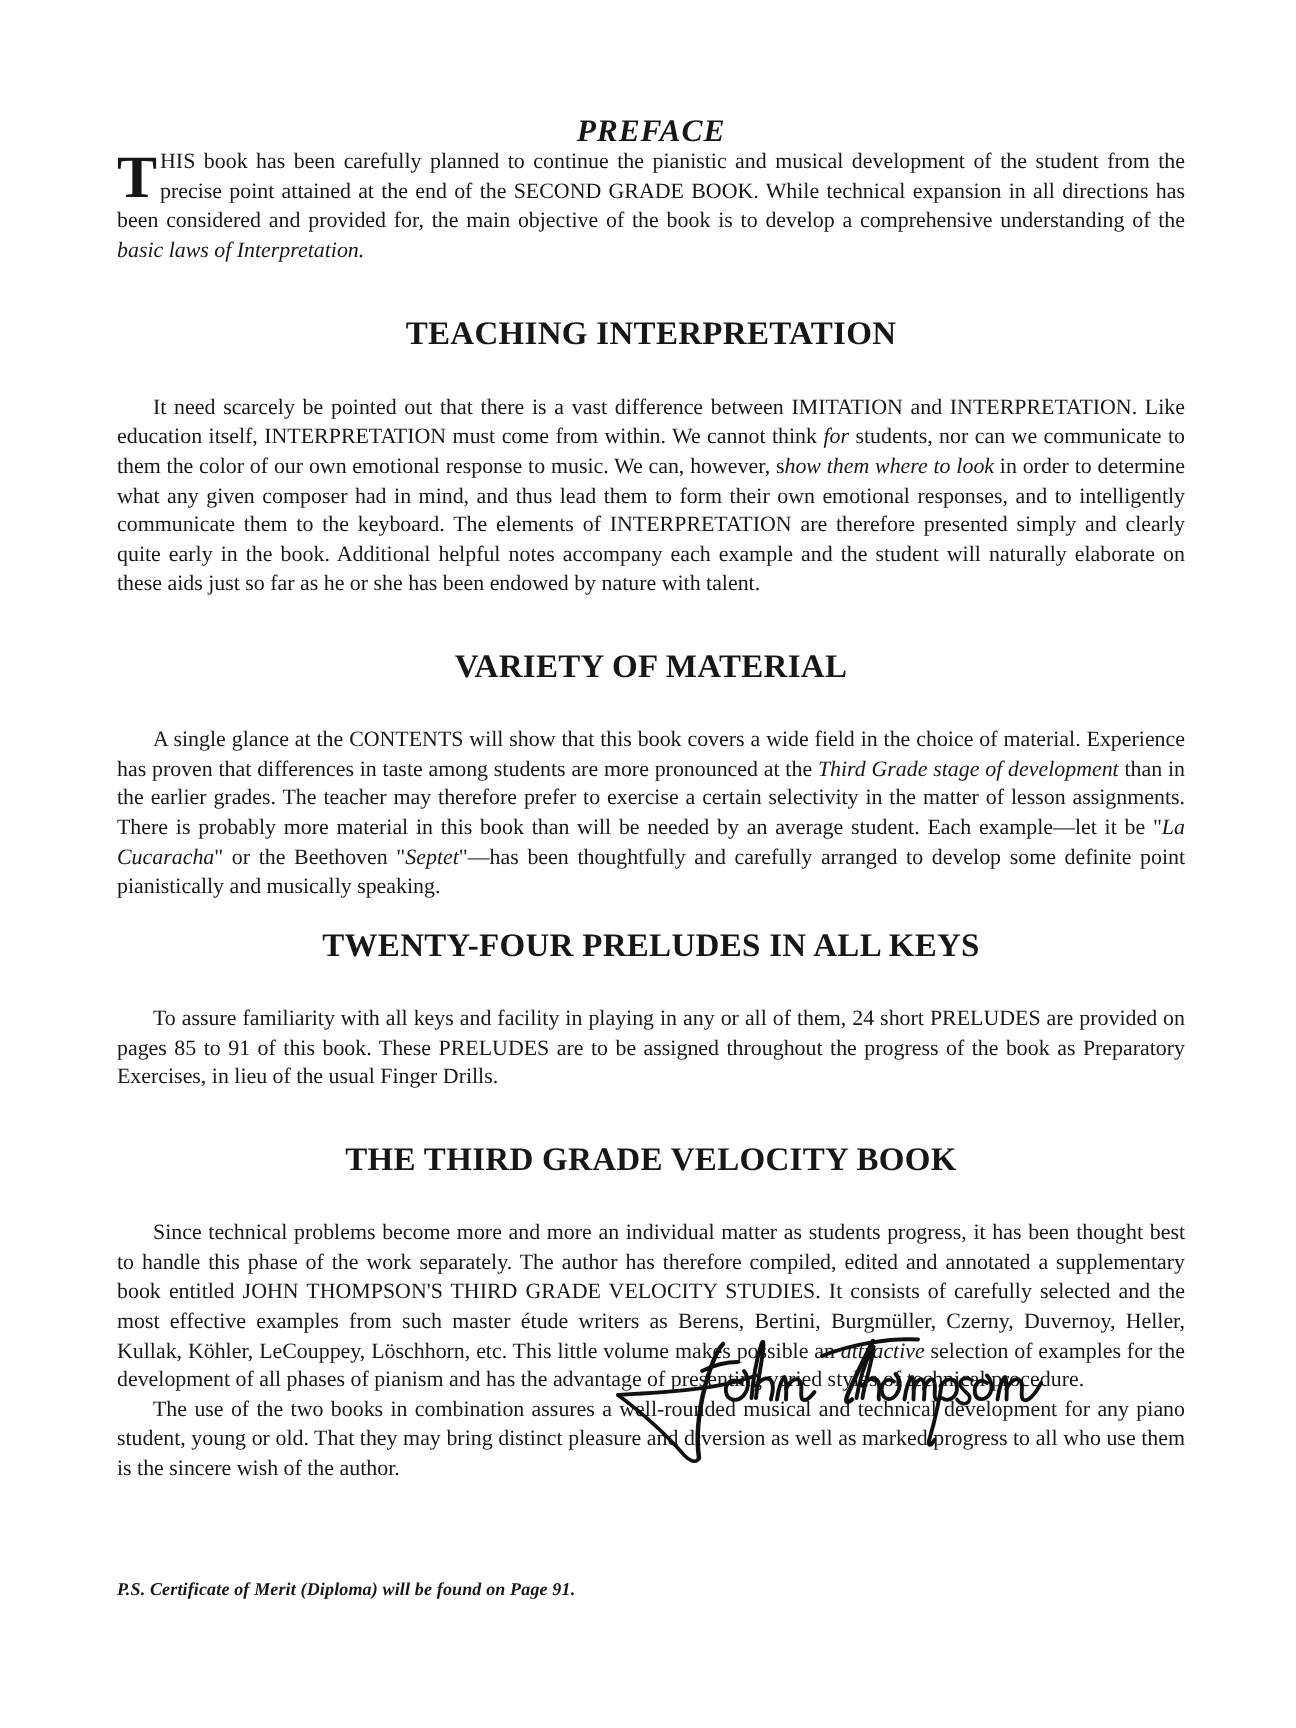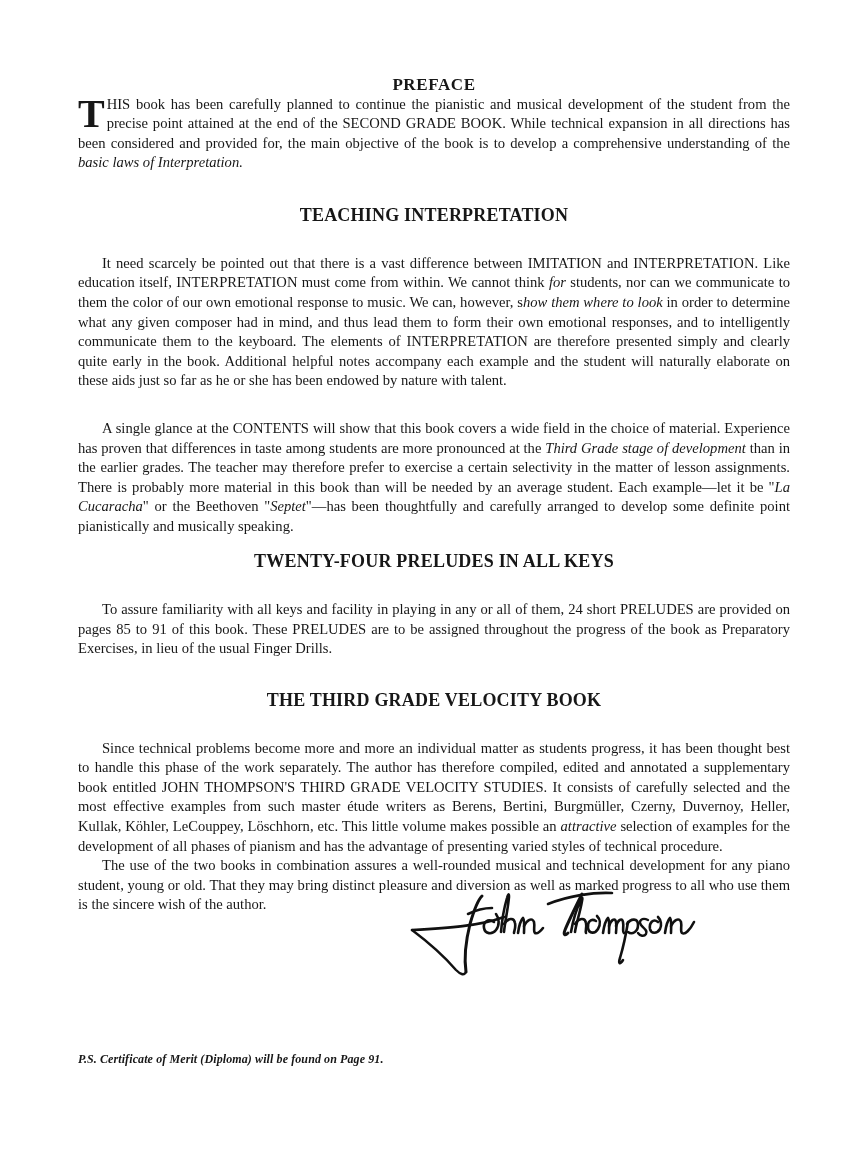--- a/index.html
+++ b/index.html
@@ -19,30 +19,31 @@
   }
   .content {
     position: absolute;
     left: 78px;
     top: 0;
     width: 712px;
   }
 
   .doc-title {
     text-align: center;
-    font-size: 17px;
+    font-size: 21px;
     font-weight: 700;
     letter-spacing: 0.6px;
     margin: 76px 0 0 0;
     line-height: 1.1;
+    font-style: italic;
   }
 
   .section-heading {
     text-align: center;
-    font-size: 18px;
+    font-size: 22px;
     font-weight: 700;
     letter-spacing: 0.2px;
     line-height: 1.15;
   }
   .sh-teaching { margin: 32px 0 0 0; }
   .sh-variety  { margin: 31px 0 0 0; }
   .sh-preludes { margin: 15px 0 0 0; }
   .sh-velocity { margin: 31px 0 11px 0; }
 
   p.body {
@@ -109,20 +110,21 @@
 
     <h1 class="doc-title">PREFACE</h1>
 
     <p class="body dropcap-para">
       <span class="dropcap">T</span><span>HIS book has been carefully planned to continue the pianistic and musical development of the student from the precise point attained at the end of the SECOND GRADE BOOK. While technical expansion in all directions has been considered and provided for, the main objective of the book is to develop a comprehensive understanding of the </span><em class="it">basic laws of Interpretation.</em>
     </p>
 
     <h2 class="section-heading sh-teaching">TEACHING INTERPRETATION</h2>
     <p class="body indented gap"><span>It need scarcely be pointed out that there is a vast difference between IMITATION and INTERPRETATION. Like education itself, INTERPRETATION must come from within. We cannot think </span><em class="it">for</em><span> students, nor can we communicate to them the color of our own emotional response to music. We can, however, s</span><em class="it">how them where to look</em><span> in order to determine what any given composer had in mind, and thus lead them to form their own emotional responses, and to intelligently communicate them to the keyboard. The elements of INTERPRETATION are therefore presented simply and clearly quite early in the book. Additional helpful notes accompany each example and the student will naturally elaborate on these aids just so far as he or she has been endowed by nature with talent.</span></p>
 
+    <h2 class="section-heading sh-variety">VARIETY OF MATERIAL</h2>
     <p class="body indented gap"><span>A single glance at the CONTENTS will show that this book covers a wide field in the choice of material. Experience has proven that differences in taste among students are more pronounced at the </span><em class="it">Third Grade stage of development</em><span> than in the earlier grades. The teacher may therefore prefer to exercise a certain selectivity in the matter of lesson assignments. There is probably more material in this book than will be needed by an average student. Each example—let it be "</span><em class="it">La Cucaracha</em><span>" or the Beethoven "</span><em class="it">Septet</em><span>"—has been thoughtfully and carefully arranged to develop some definite point pianistically and musically speaking.</span></p>
 
     <h2 class="section-heading sh-preludes">TWENTY-FOUR PRELUDES IN ALL KEYS</h2>
     <p class="body indented gap"><span>To assure familiarity with all keys and facility in playing in any or all of them, 24 short PRELUDES are provided on pages 85 to 91 of this book. These PRELUDES are to be assigned throughout the progress of the book as Preparatory Exercises, in lieu of the usual Finger Drills.</span></p>
 
     <h2 class="section-heading sh-velocity">THE THIRD GRADE VELOCITY BOOK</h2>
     <p class="body indented gap"><span>Since technical problems become more and more an individual matter as students progress, it has been thought best to handle this phase of the work separately. The author has therefore compiled, edited and annotated a supplementary book entitled JOHN THOMPSON'S THIRD GRADE VELOCITY STUDIES. It consists of carefully selected and the most effective examples from such master étude writers as Berens, Bertini, Burgmüller, Czerny, Duvernoy, Heller, Kullak, Köhler, LeCouppey, Löschhorn, etc. This little volume makes possible an </span><em class="it">attractive</em><span> selection of examples for the development of all phases of pianism and has the advantage of presenting varied styles of technical procedure.</span></p>
     <p class="body indented tight"><span>The use of the two books in combination assures a well-rounded musical and technical development for any piano student, young or old. That they may bring distinct pleasure and diversion as well as marked progress to all who use them is the sincere wish of the author.</span></p>
 
   </div>

